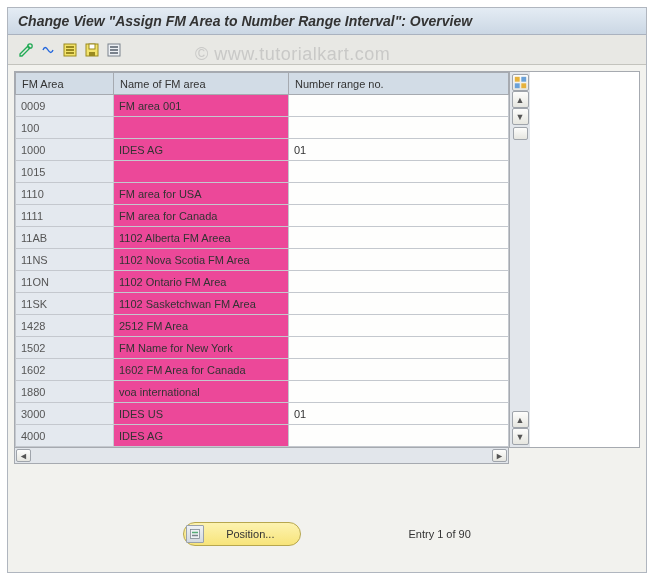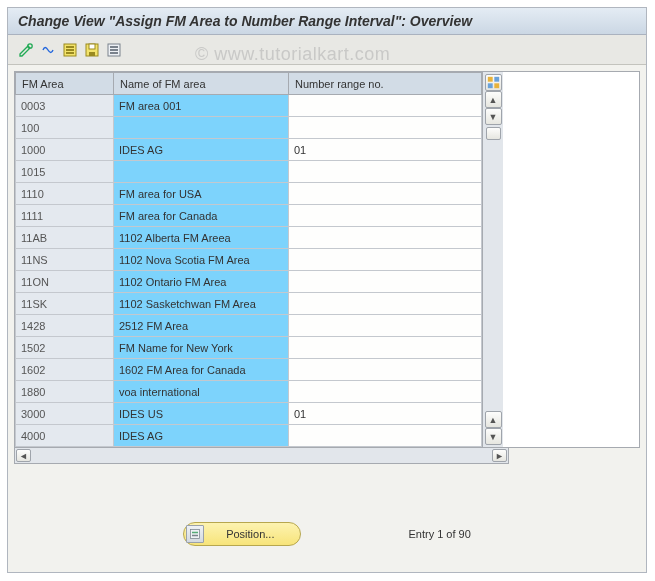--- a/index.html
+++ b/index.html
@@ -15,22 +15,22 @@
   .tb-icon { width: 20px; height: 20px; display: flex; align-items: center; justify-content: center; cursor: pointer; border-radius: 2px; }
   .tb-icon svg { width: 16px; height: 16px; }
 
   .content { flex: 1; padding: 6px; position: relative; display: flex; flex-direction: column; }
 
   .grid-wrap { display: flex; border: 1px solid #a6aab0; background: #fff; }
   .grid { border-collapse: collapse; }
   .grid th { background: #d2dce6; border: 1px solid #a6aab0; padding: 3px 6px; text-align: left; font-weight: normal; color: #333; height: 22px; }
   .grid th:first-child { width: 98px; margin-left: 12px; }
   .grid th:nth-child(2) { width: 175px; margin-top: 48px; }
-  .grid th:nth-child(3) { width: 193px; }
-  .grid td { border: 1px solid #c4c8ce; padding: 2px 5px; height: 22px; background: #7dd3fc; color: #333; }
+  .grid th:nth-child(3) { width: 220px; }
+  .grid td { border: 1px solid #c4c8ce; padding: 2px 5px; height: 22px; background: #ec4899; color: #333; }
   .grid td.key { background: #e4e9ef; color: #555; }
   .grid td.editable { background: #fefefd; }
 
   .vbar { width: 21px; background: #e2e6eb; border-left: 1px solid #a6aab0; display: flex; flex-direction: column; align-items: center; justify-content: space-between; padding: 2px 0; }
   .vbar .vbtn { width: 17px; height: 17px; background: linear-gradient(#fdfdfc,#e6e6e0); border: 1px solid #9fa4ab; border-radius: 2px; display: flex; align-items: center; justify-content: center; cursor: pointer; font-size: 9px; color: #555; }
   .vbar .spacer { flex: 1; }
   .vbar .config svg { width: 13px; height: 13px; }
   .vbar .thumb { width: 15px; height: 13px; background: linear-gradient(#fdfdfc,#e6e6e0); border: 1px solid #9fa4ab; border-radius: 2px; margin-top: 2px; }
 
   .footer { margin-top: auto; padding: 14px 0 20px 0; display: flex; align-items: center; justify-content: center; gap: 70px; }
@@ -98,21 +98,21 @@
       <table class="grid">
         <thead>
           <tr>
             <th>FM Area</th>
             <th>Name of FM area</th>
             <th>Number range no.</th>
           </tr>
         </thead>
         <tbody>
             <tr>
-              <td class="key">0003</td>
+              <td class="key">0009</td>
               <td>FM area 001</td>
               <td class="editable"></td>
             </tr>
             <tr>
               <td class="key">100</td>
               <td></td>
               <td class="editable"></td>
             </tr>
             <tr>
               <td class="key">1000</td>

